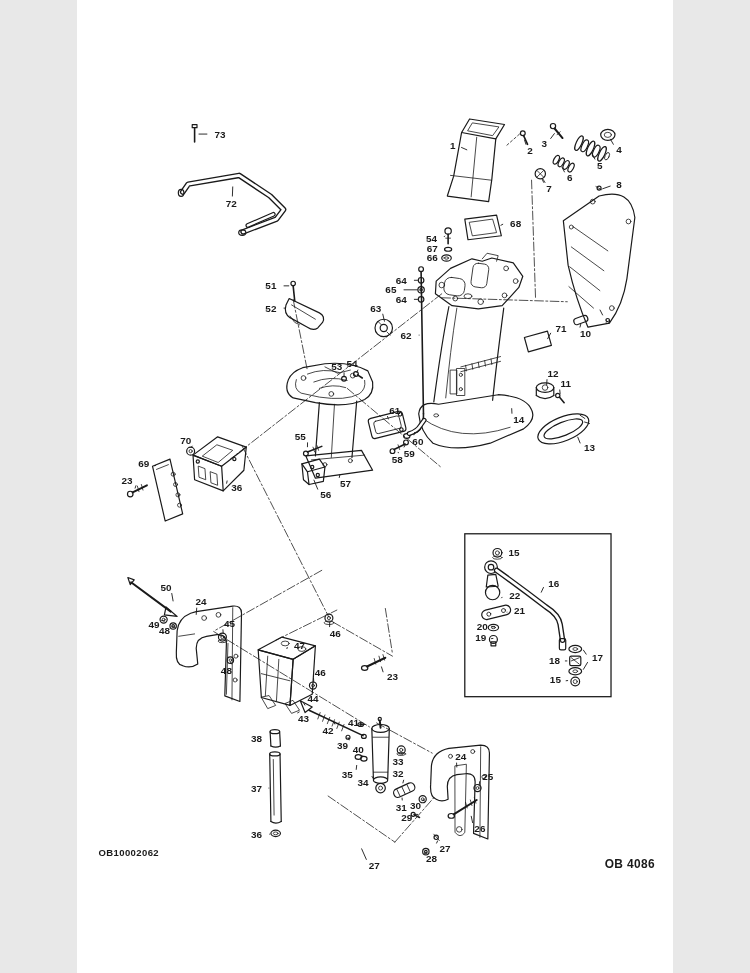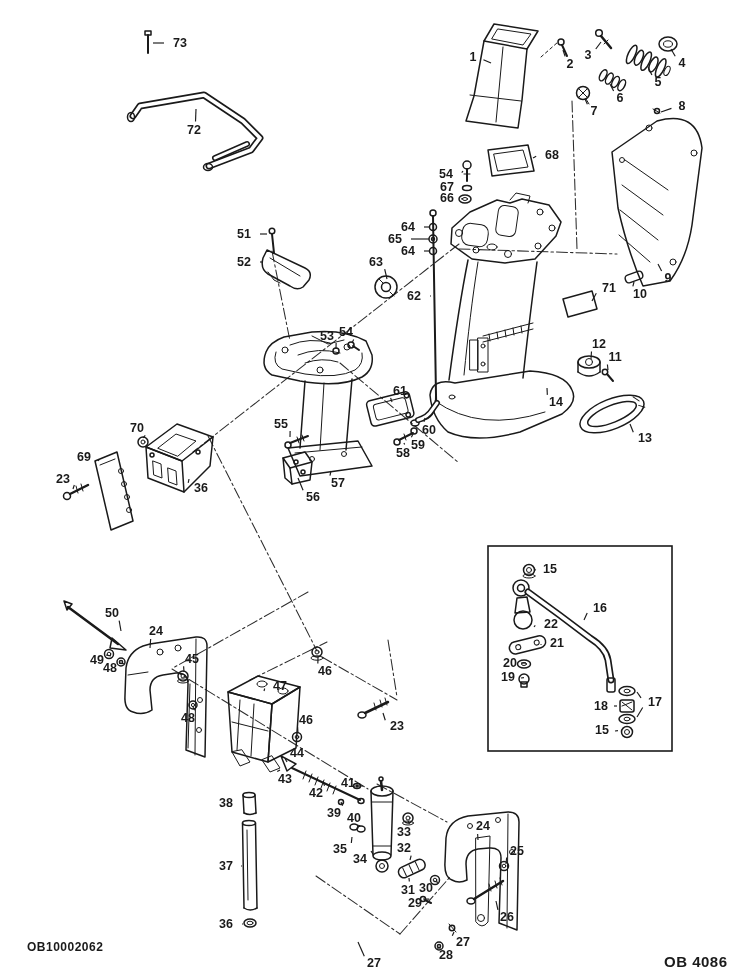--- a/index.html
+++ b/index.html
@@ -1,17 +1,17 @@
 <!DOCTYPE html>
 <html style="--line: #1a1a1a; --paper: #ffffff;"><head>
 <meta charset="utf-8">
 <style>
   html,body{margin:0;padding:0;background:#e8e8e8;}
   .stage{
-    position:relative;width:750px;height:973px;margin:0 auto;
+    position:relative;width:596px;height:973px;margin:0 auto;
     background:var(--paper,#ffffff);overflow:hidden;
     font-family:"Liberation Sans",sans-serif;
   }
   svg{position:absolute;left:0;top:0;width:100%;height:100%;}
   
   #art *, #inset-art *, #construction line{
     stroke:var(--line,#1a1a1a);fill:none;
     stroke-width:1.5;stroke-linecap:round;stroke-linejoin:round;
   }
   .fill{fill:var(--line,#1a1a1a);stroke:none;}

